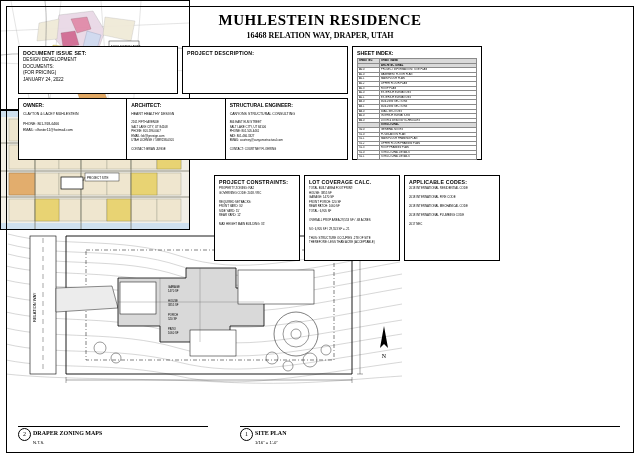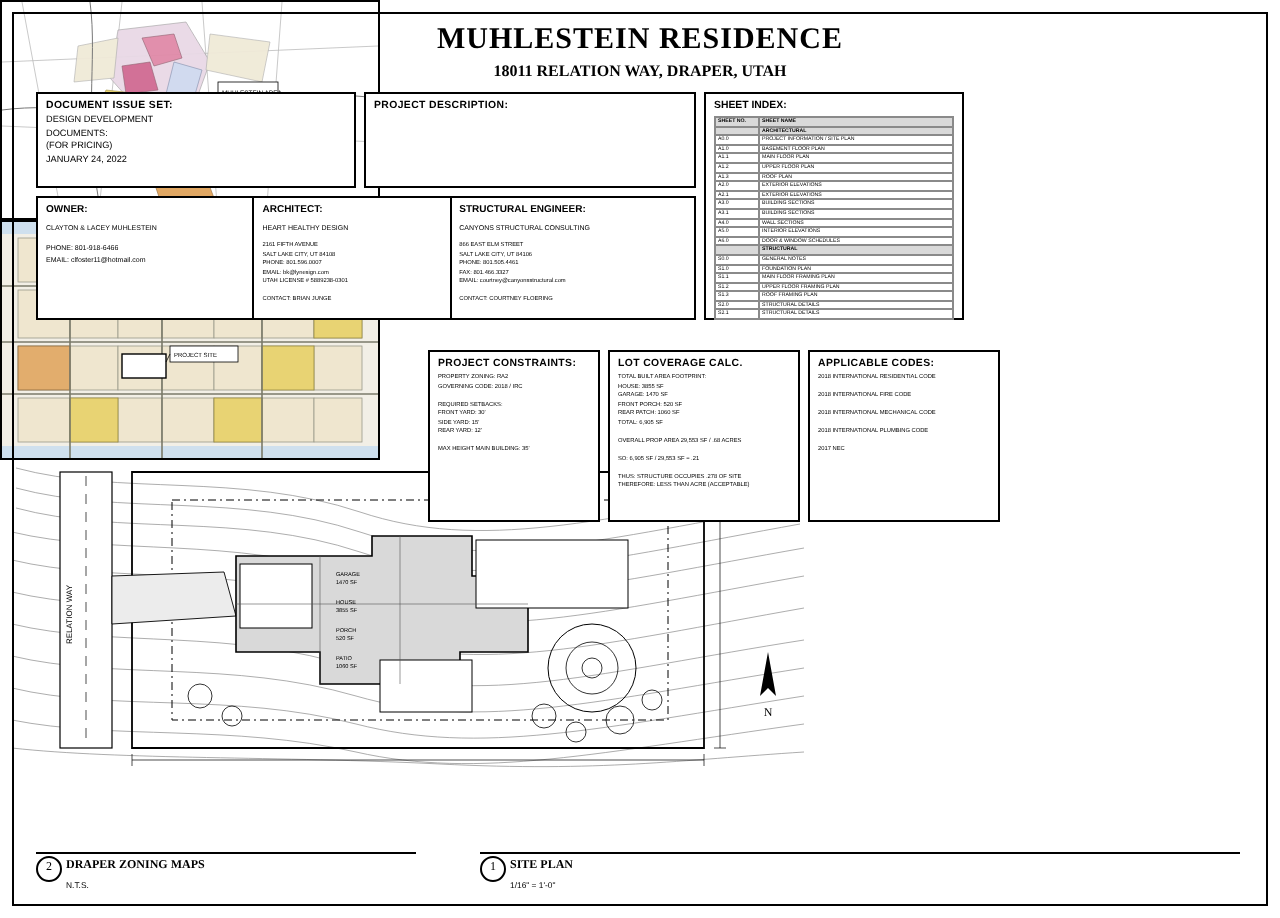--- a/index.html
+++ b/index.html
@@ -173,21 +173,21 @@
   }
   svg { display: block; }
 </style>
 </head>
 <body>
 
 <div id="sheet">
   <div class="frame"></div>
 
   <div class="title-main">MUHLESTEIN RESIDENCE</div>
-  <div class="title-sub">18011 RELATION WAY, DRAPER, UTAH</div>
+  <div class="title-sub">16468 RELATION WAY, DRAPER, UTAH</div>
 
   <div class="box" id="doc-issue">
     <div class="bhdr">DOCUMENT ISSUE SET:</div>
     <div class="btxt">DESIGN DEVELOPMENT
 DOCUMENTS:
 (FOR PRICING)
 JANUARY 24, 2022</div>
   </div>
 
   <div class="box" id="proj-desc">

